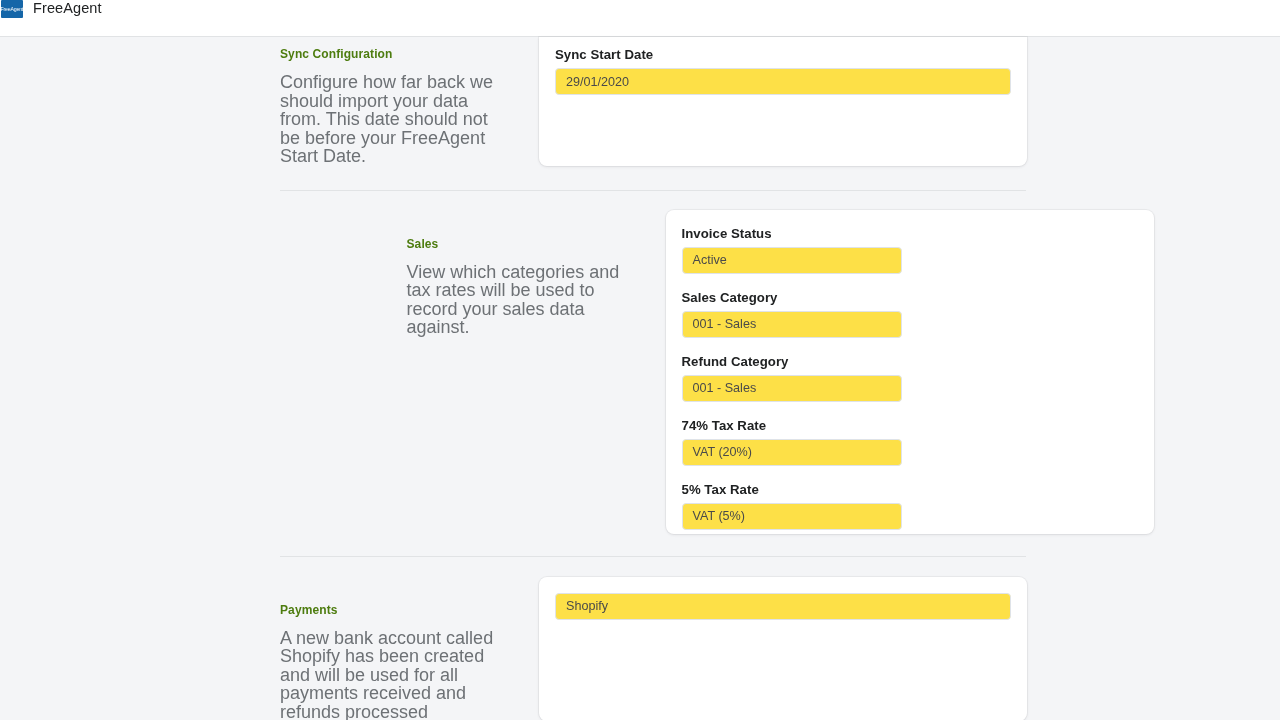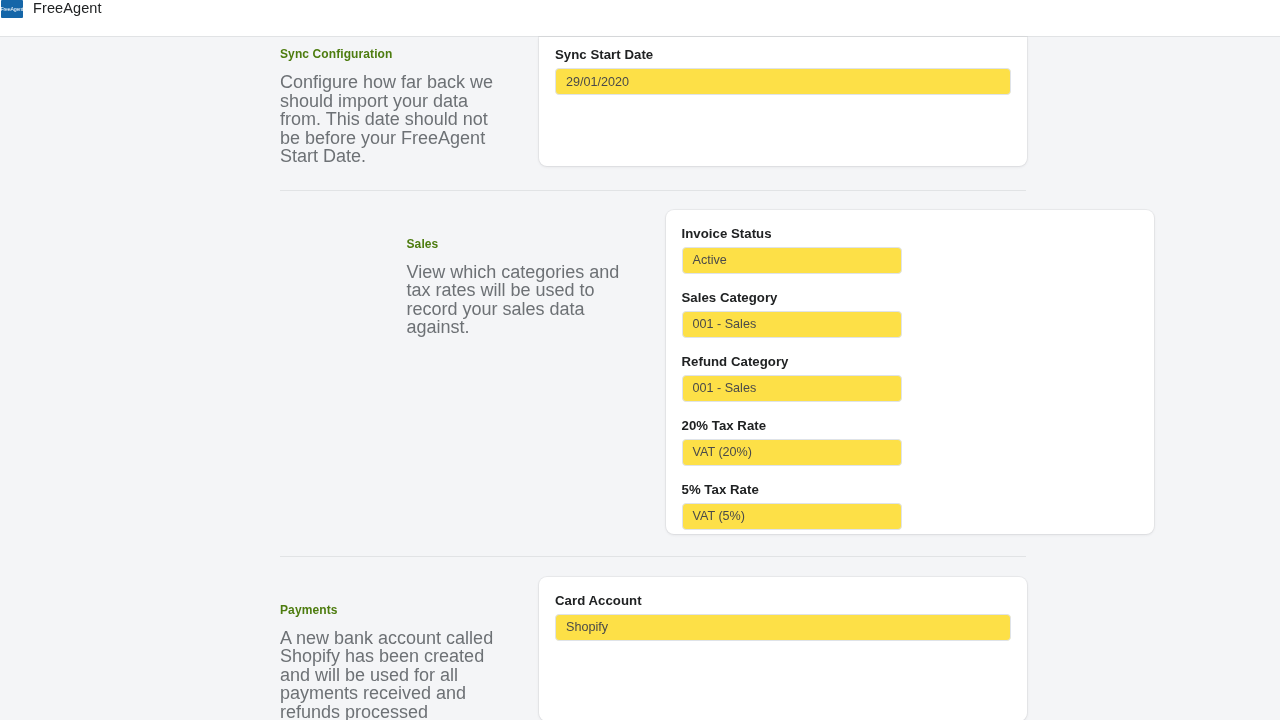--- a/index.html
+++ b/index.html
@@ -213,21 +213,21 @@
         </div>
         <div class="field half">
           <div class="field-label">Sales Category</div>
           <div class="field-input">001 - Sales</div>
         </div>
         <div class="field half left">
           <div class="field-label">Refund Category</div>
           <div class="field-input">001 - Sales</div>
         </div>
         <div class="field half">
-          <div class="field-label">20% Tax Rate</div>
+          <div class="field-label">74% Tax Rate</div>
           <div class="field-input">VAT (20%)</div>
         </div>
         <div class="field half left">
           <div class="field-label">5% Tax Rate</div>
           <div class="field-input">VAT (5%)</div>
         </div>
       </div>
     </div>
   </div>
 
@@ -235,20 +235,19 @@
 
   <div class="section" id="section-payments">
     <div class="section-divider"></div>
     <div class="section-desc">
       <div class="section-title">Payments</div>
       <div class="section-body">A new bank account called Shopify has been created and will be used for all payments received and refunds processed</div>
     </div>
     <div class="card">
       <div class="field-grid">
         <div class="field full">
-          <div class="field-label">Card Account</div>
           <div class="field-input">Shopify</div>
         </div>
       </div>
     </div>
   </div>
 
 </div>
 
 </body></html>

